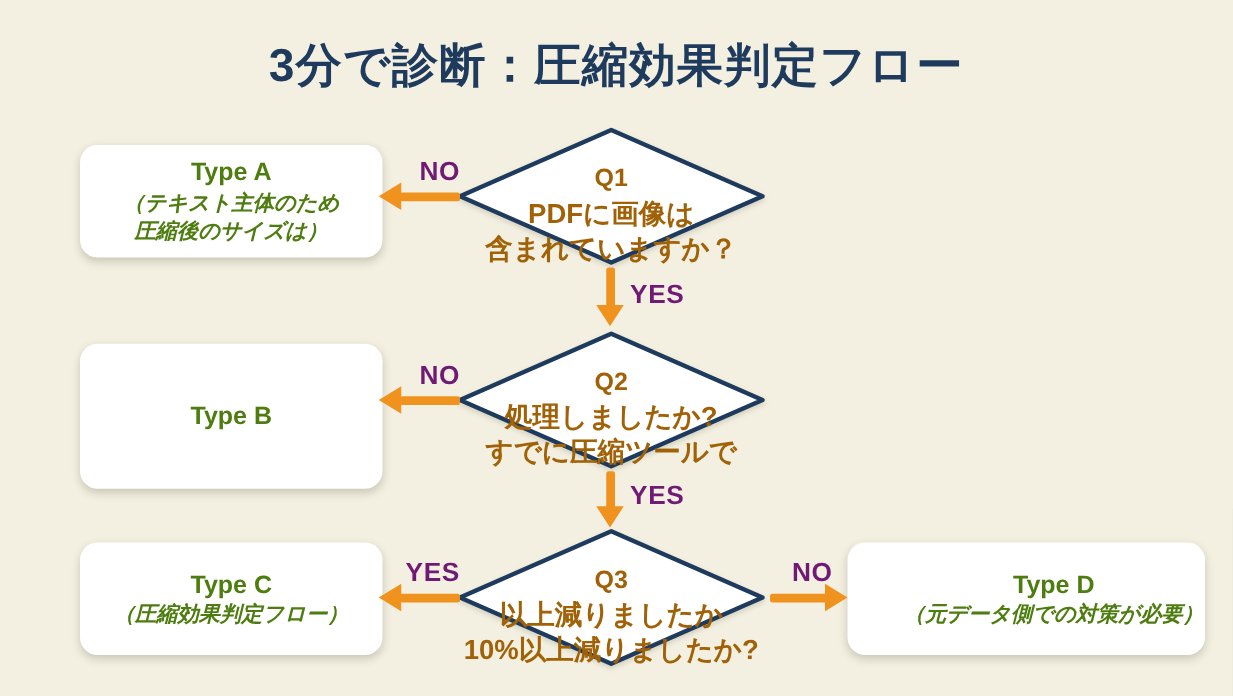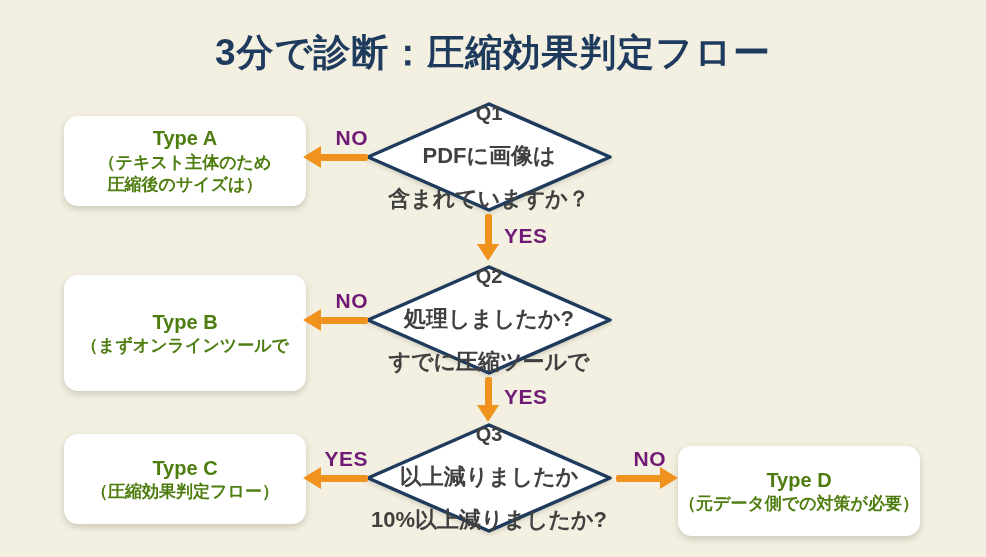--- a/index.html
+++ b/index.html
@@ -25,37 +25,37 @@
   
   .diamond{
     position:absolute;width:250px;height:112px;
   }
   .diamond svg{
     position:absolute;left:0;top:0;width:100%;height:100%;
     filter:drop-shadow(0 2px 2px rgba(60,60,40,.18));
   }
   .diamond .dtext{
     position:absolute;left:0;top:0;width:100%;height:100%;
-    display:flex;flex-direction:column;align-items:center;justify-content:space-between;
-    color:#404040;font-weight:bold;text-align:center;
+    display:flex;flex-direction:column;align-items:center;justify-content:flex-end;
+    color:#a16207;font-weight:bold;text-align:center;
     line-height:1.28;
   }
   .diamond .q-id{font-size:20px;}
   .diamond .q-line{font-size:22px;}
   
   .result-box{
     position:absolute;width:242px;height:90px;
     background:#FFFFFF;border-radius:14px;
     box-shadow:0 3px 7px rgba(60,60,40,.22);
     display:flex;flex-direction:column;align-items:center;justify-content:center;
     color:#4d7c0f;font-weight:bold;text-align:center;
     line-height:1.32;
   }
   .result-box .r-title{font-size:20px;}
-  .result-box .r-line{font-size:17px;}
+  .result-box .r-line{font-size:17px;font-style:italic;}
   
   .shaft-h{position:absolute;height:7px;background:#F0921E;border-radius:2px;}
   .shaft-v{position:absolute;width:7px;background:#F0921E;border-radius:2px;}
   .head-left{position:absolute;width:0;height:0;
     border-top:11px solid transparent;border-bottom:11px solid transparent;
     border-right:18px solid #F0921E;}
   .head-right{position:absolute;width:0;height:0;
     border-top:11px solid transparent;border-bottom:11px solid transparent;
     border-left:18px solid #F0921E;}
   .head-down{position:absolute;width:0;height:0;
@@ -107,29 +107,28 @@
   </div>
 
   <div class="result-box" style="left:64px;top:116px;">
     <div class="r-title">Type A</div>
     <div class="r-line">（テキスト主体のため</div>
     <div class="r-line">圧縮後のサイズは）</div>
   </div>
 
   <div class="result-box" style="left:64px;top:275px;height:116px;">
     <div class="r-title">Type B</div>
-    <div class="r-line">（まずオンラインツールで</div>
   </div>
 
   <div class="result-box" style="left:64px;top:434px;">
     <div class="r-title">Type C</div>
     <div class="r-line">（圧縮効果判定フロー）</div>
   </div>
 
-  <div class="result-box" style="left:678px;top:446px;">
+  <div class="result-box" style="left:678px;top:434px;padding-left:44px;">
     <div class="r-title">Type D</div>
     <div class="r-line">（元データ側での対策が必要）</div>
   </div>
 
   <div class="shaft-h" style="left:320px;top:154px;width:48px;"></div>
   <div class="head-left" style="left:303px;top:146px;"></div>
   <div class="edge-label" style="left:316px;top:126px;width:52px;">NO</div>
 
   <div class="shaft-v" style="left:485px;top:214px;height:32px;"></div>
   <div class="head-down" style="left:477px;top:244px;"></div>

